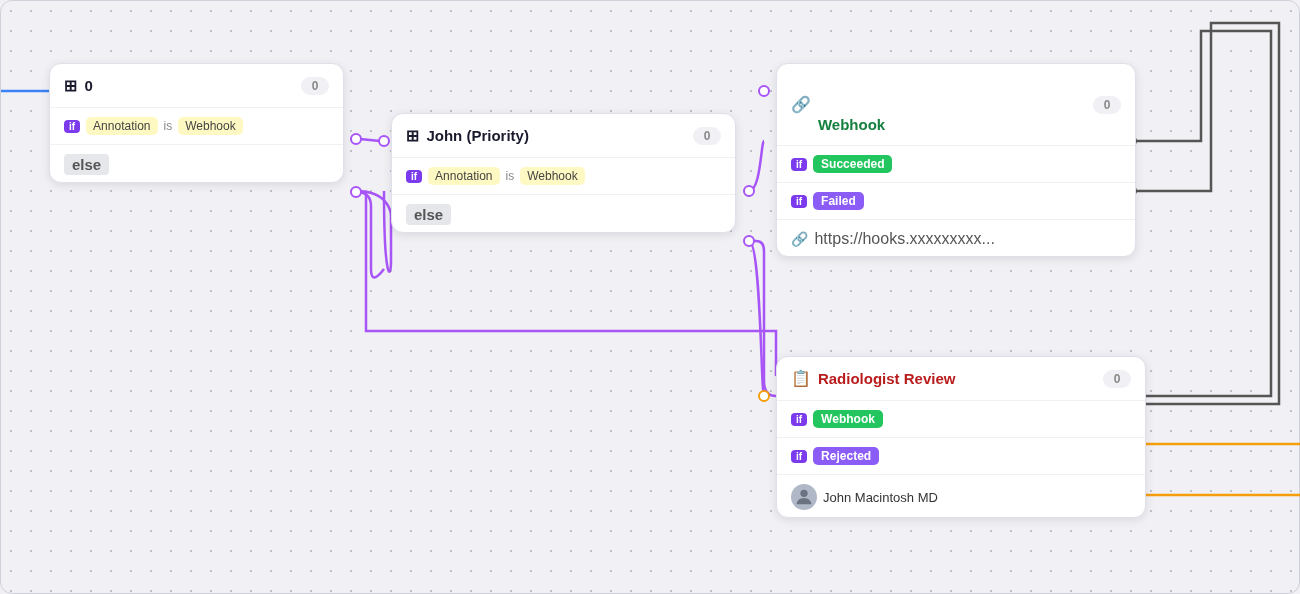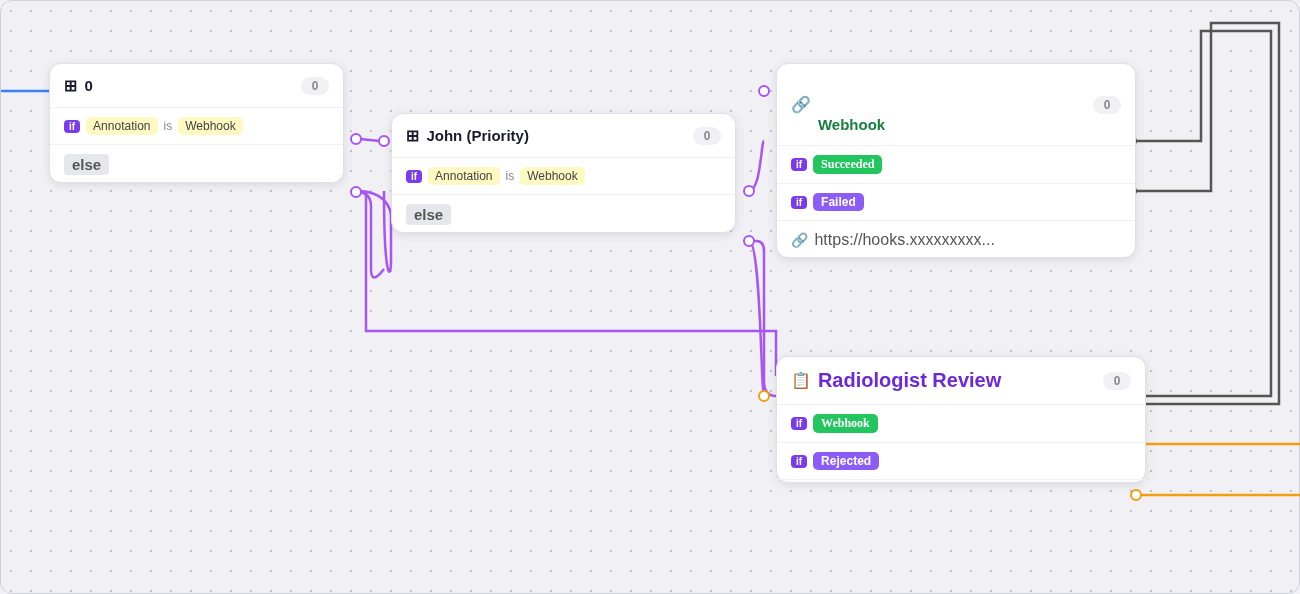--- a/index.html
+++ b/index.html
@@ -87,21 +87,21 @@
       color: #444;
       font-weight: 500;
     }
     .status-badge {
       border-radius: 5px;
       font-size: 12px;
       font-weight: 700;
       padding: 2px 8px;
       color: #fff;
     }
-    .status-badge.green { background: #22c55e; font-family: Liberation Serif, serif; }
+    .status-badge.green { background: #22c55e; }
     .status-badge.red { background: #8b5cf6; text-align: right; }
     .divider {
       height: 1px;
       background: #f0f0f5;
       margin: 2px 0;
     }
     .url-row {
       display: flex;
       align-items: center;
       padding: 8px 14px;
@@ -248,30 +248,39 @@
     <div class="url-row">
       <span style="font-size:14px;">🔗</span>
       <span style="font-size:16px; color:#555;">https://hooks.xxxxxxxxx...</span>
     </div>
   </div>
 
   <div class="node-card" style="left: 775px; top: 355px; width: 370px;">
     <div class="node-header">
       <div class="node-header-left">
         <span style="font-size:16px;">📋</span>
-        <span style="font-size:20px; font-weight:700; color:#6d28d9;">Radiologist Review</span>
+        <span style="font-size:15px; font-weight:700; color:#b91c1c;">Radiologist Review</span>
       </div>
       <span class="node-badge">0</span>
     </div>
     <div class="divider"></div>
     <div class="node-row">
       <span class="tag-if">if</span>
       <span class="status-badge green">Webhook</span>
     </div>
     <div class="divider"></div>
     <div class="node-row">
       <span class="tag-if">if</span>
       <span class="status-badge red">Rejected</span>
     </div>
     <div class="divider"></div>
+    <div class="node-row">
+      <div class="avatar-circle">
+        <svg viewBox="0 0 24 24" fill="#6b7280">
+            <circle cx="12" cy="8" r="4"></circle>
+            <path d="M4 20c0-4 3.6-7 8-7s8 3 8 7"></path>
+          </svg>
+      </div>
+      <span style="font-size:13px; color:#333;">John Macintosh MD</span>
+    </div>
   </div>
 
 </div>
 
 </body></html>

